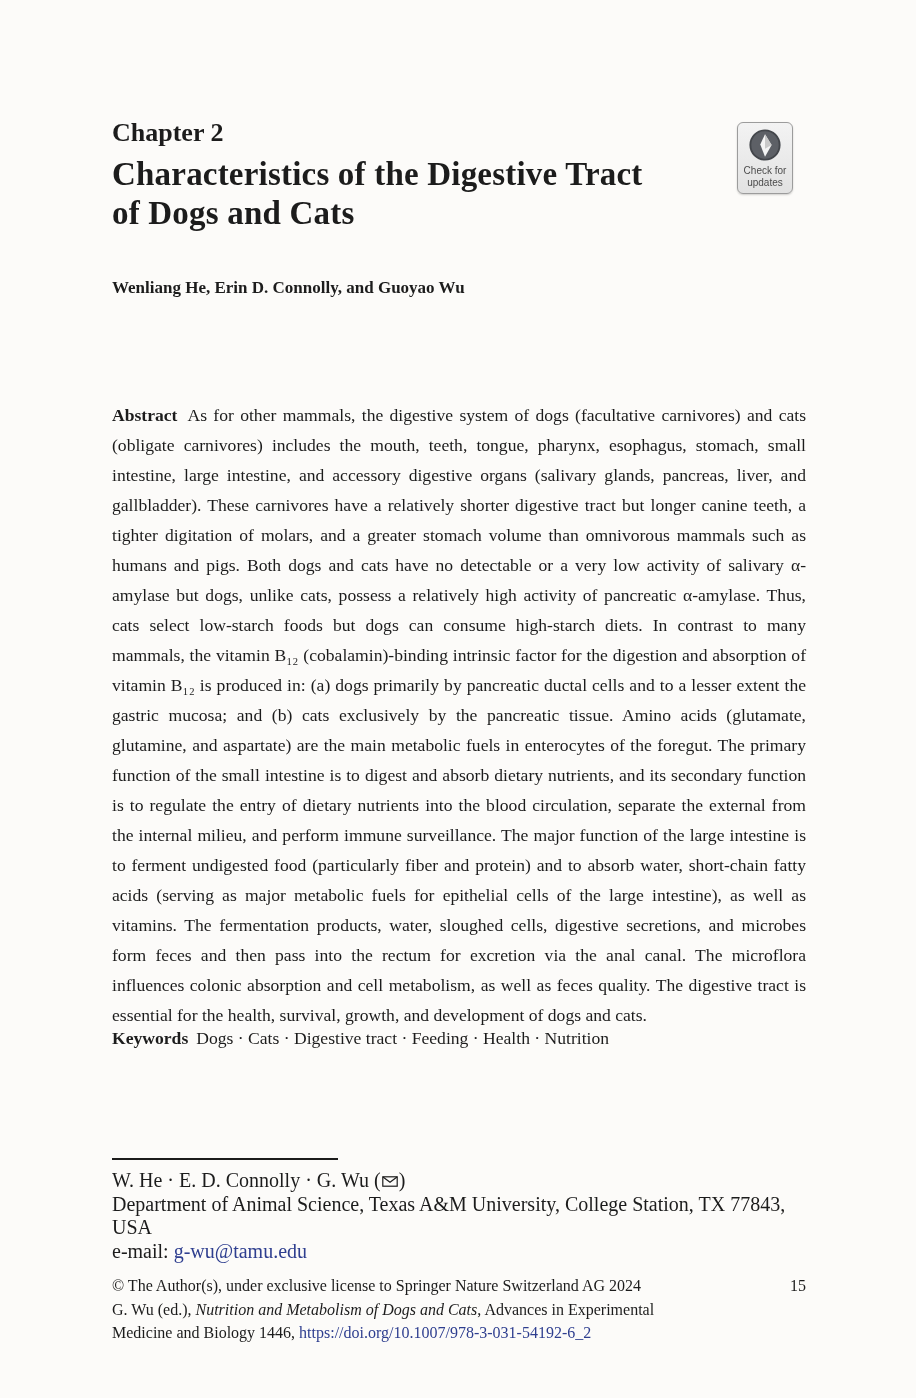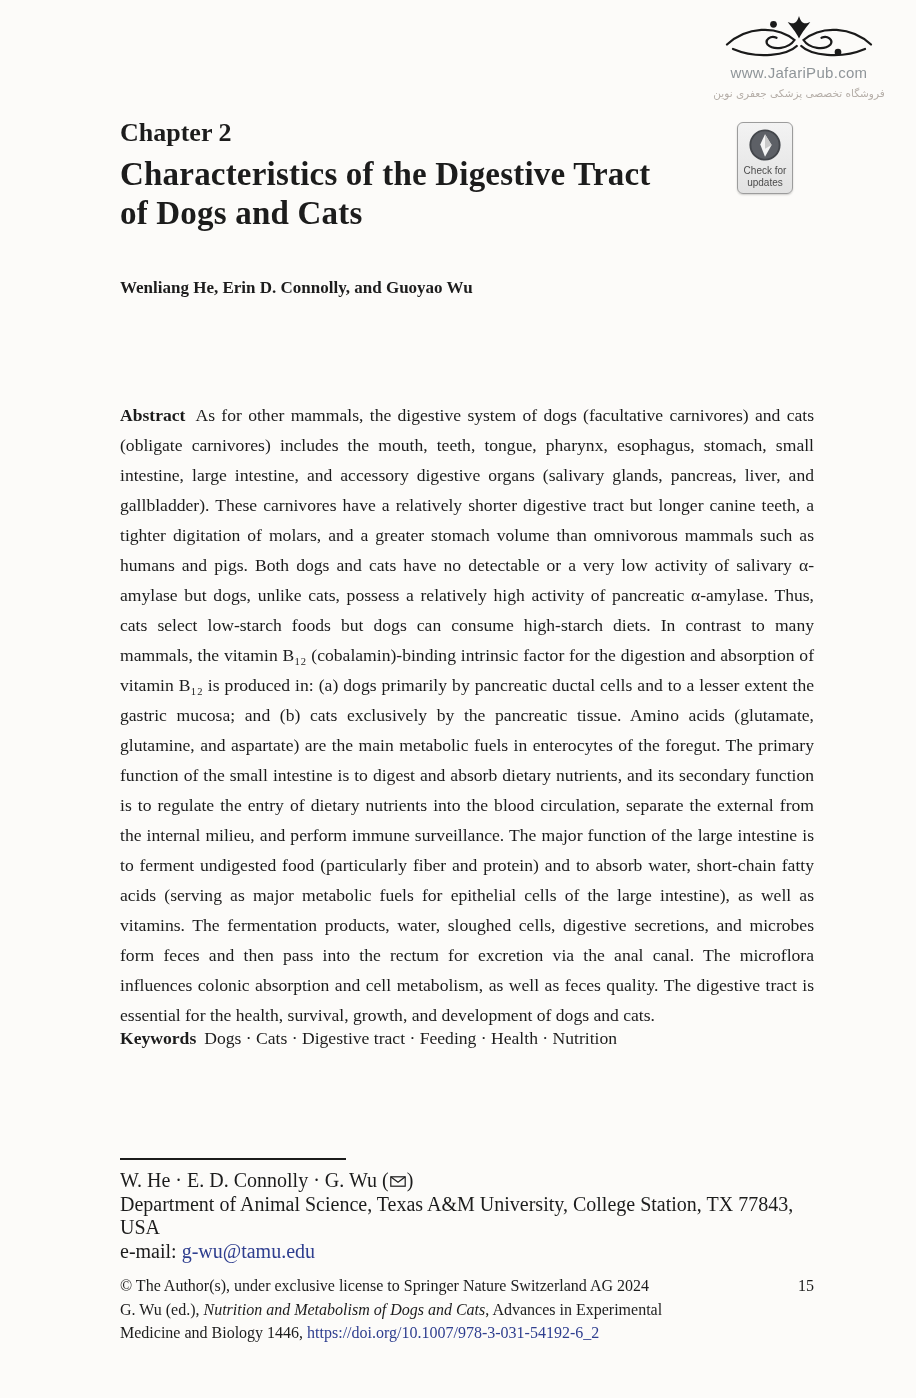--- a/index.html
+++ b/index.html
@@ -21,21 +21,21 @@
   .badge {
     position:absolute; left:737px; top:122px; width:56px; height:72px;
     background:linear-gradient(#f3f3f3,#e2e2e2);
     border:1px solid #9c9c9c; border-radius:6px;
     display:flex; flex-direction:column; align-items:center; justify-content:center;
     box-shadow:0 1px 2px rgba(0,0,0,.18); cursor:pointer;
   }
   .badge-text { font-family:"Liberation Sans","DejaVu Sans",sans-serif; font-size:10px; line-height:11.5px; color:#4c4c4c; text-align:center; margin-top:3px; }
 
   
-  .content { position:absolute; left:120px; top:118px; width:694px; height:1262px; }
+  .content { position:absolute; left:112px; top:118px; width:694px; height:1262px; }
   .abs { position:absolute; left:0; width:100%; }
 
   .chapter-label { top:0; font-size:26px; font-weight:bold; }
   .chapter-title { top:37px; font-size:33px; font-weight:bold; line-height:39px; letter-spacing:.2px; }
   .authors { top:160px; font-size:17px; font-weight:bold; }
 
   .abstract { top:282px; font-size:17.6px; line-height:30px; text-align:justify; }
   .abstract .lbl { font-weight:bold; margin-right:10px; }
 
   .keywords { top:910px; font-size:17.6px; }
@@ -50,35 +50,20 @@
   .footer-line1 { display:flex; justify-content:space-between;margin-top:11px; }
   .i { font-style:italic; }
 
   a { cursor:pointer; }
 </style>
 </head>
 <body>
 
 <div class="page">
 
-  <div class="logo">
-    <svg width="150" height="58" viewBox="0 0 200 60">
-      <g fill="none" stroke="#1a1a1a" stroke-width="3" stroke-linecap="round">
-        <path d="M4,40 C30,16 70,14 94,34 C86,46 66,48 58,40 C54,34 62,27 70,31"></path>
-        <path d="M196,40 C170,16 130,14 106,34 C114,46 134,48 142,40 C146,34 138,27 130,31"></path>
-        <path d="M12,46 C45,60 85,54 97,42"></path>
-        <path d="M188,46 C155,60 115,54 103,42"></path>
-      </g>
-      <path d="M100,32 C95,22 90,17 85,10 C94,14 97,11 100,2 C103,11 106,14 115,10 C110,17 105,22 100,32 Z" fill="#1a1a1a"></path>
-      <circle cx="66" cy="13" r="4.5" fill="#1a1a1a"></circle>
-      <circle cx="152" cy="50" r="4.5" fill="#1a1a1a"></circle>
-    </svg>
-    <div class="logo-url">www.JafariPub.com</div>
-    <div class="logo-fa" dir="rtl">فروشگاه تخصصی پزشکی جعفری نوین</div>
-  </div>
 
   <div class="badge">
     <svg width="34" height="34" viewBox="0 0 36 36">
       <circle cx="18" cy="18" r="15.5" fill="#5d6066"></circle>
       <circle cx="18" cy="18" r="15.5" fill="none" stroke="#43464b" stroke-width="2"></circle>
       <path d="M18,6.5 L25,18 L18,30.5 L13,17.5 Z" fill="#f4f4f4"></path>
       <path d="M18,6.5 L25,18 L18,22 Z" fill="#c9c9c9"></path>
     </svg>
     <div class="badge-text">
       <div>Check for</div>

